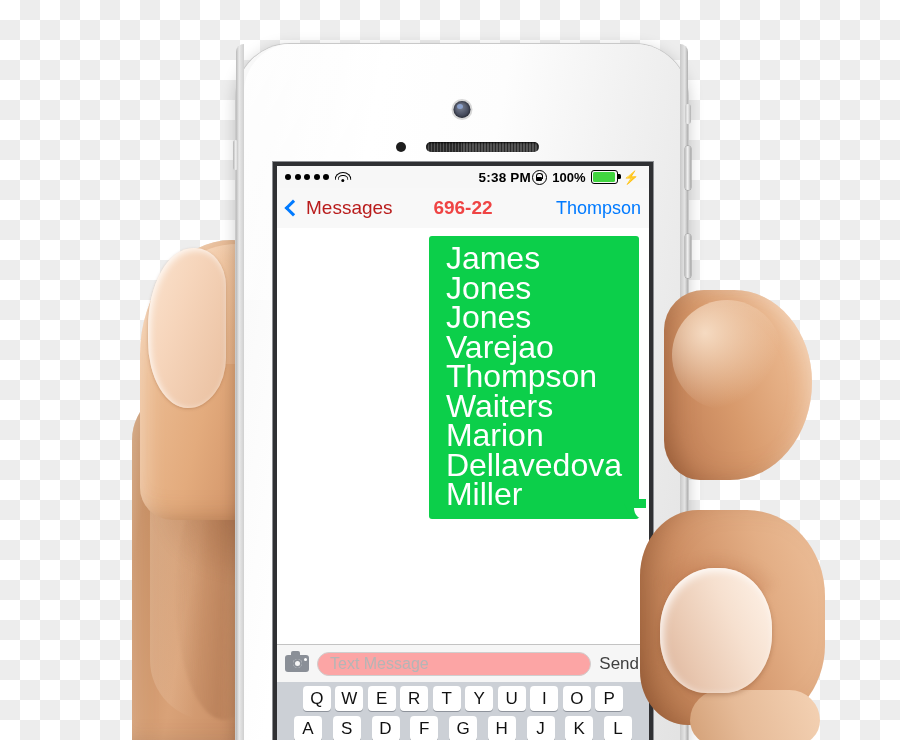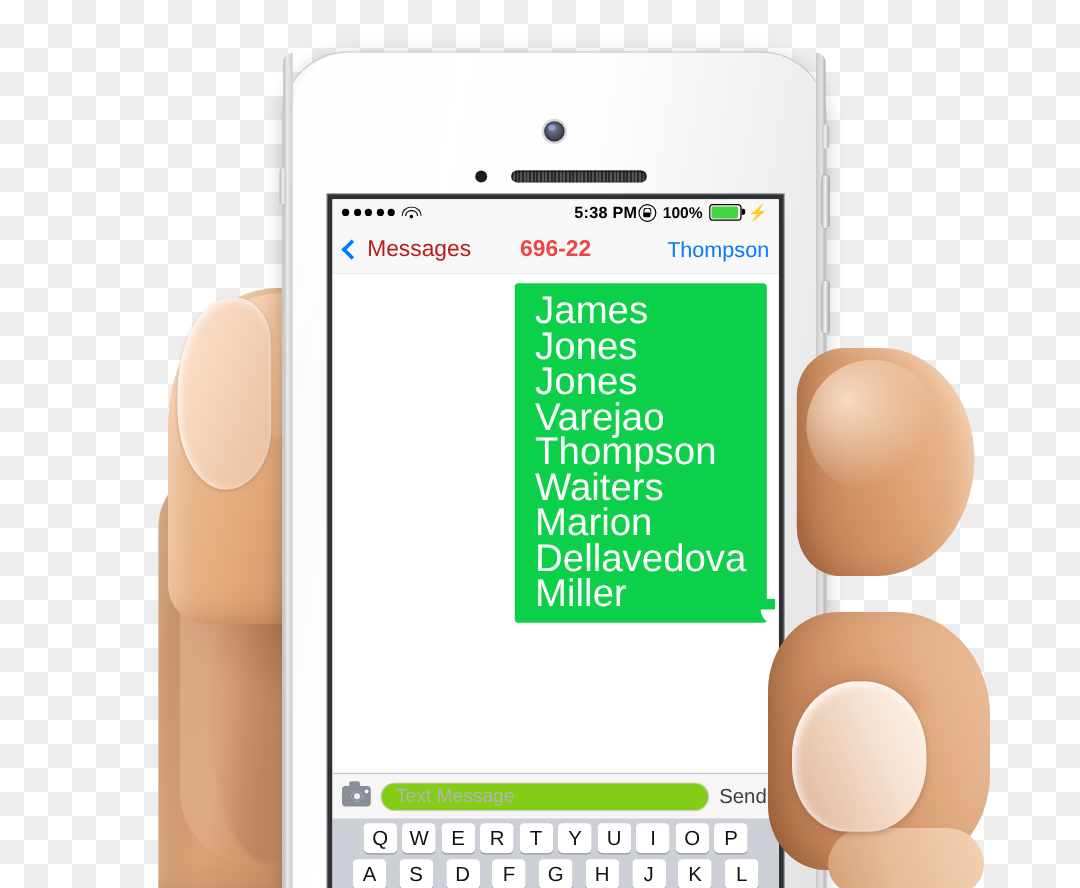--- a/index.html
+++ b/index.html
@@ -223,21 +223,21 @@
     position:absolute;left:0;right:0;bottom:62px;height:38px;
     background:#f6f6f6;border-top:1px solid #c3c3c3;
     display:flex;align-items:center;padding:0 8px;box-sizing:border-box;gap:8px;
   }
   .cam{width:24px;height:17px;background:#8a8f97;border-radius:3px;position:relative;flex:none;}
   .cam:before{content:"";position:absolute;left:6px;top:-4px;width:9px;height:4px;background:#8a8f97;border-radius:2px 2px 0 0;}
   .cam:after{content:"";position:absolute;left:7.5px;top:4px;width:9px;height:9px;border-radius:50%;
     background:#f6f6f6;box-shadow:inset 0 0 0 2px #8a8f97;}
   .cam .flash{position:absolute;right:2.5px;top:2.5px;width:3px;height:3px;border-radius:50%;background:#fff;}
   .txtfield{
-    flex:1;height:24px;border:1px solid #cfcfcf;border-radius:13px;background:#84cc16;
+    flex:1;height:24px;border:1px solid #cfcfcf;border-radius:13px;background:#fca5a5;
     display:flex;align-items:center;padding:0 10px;box-sizing:border-box;
   }
   .txtfield input{
     border:none;outline:none;width:100%;font-size:16px;color:#333;
     font-family:"Liberation Sans",sans-serif;background:transparent;
   }
   .txtfield input::placeholder{color:#b5b5b5;}
   .sendbtn{color:#3f3f3f;font-size:17px;flex:none;padding-right:2px;cursor:pointer;}
 
   .keyboard{

